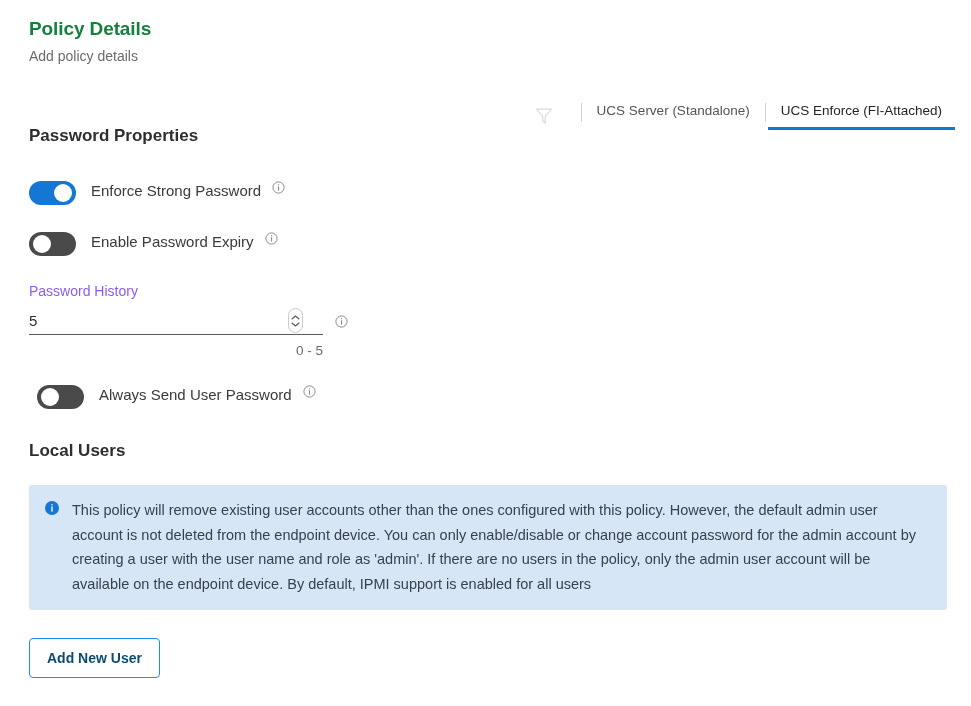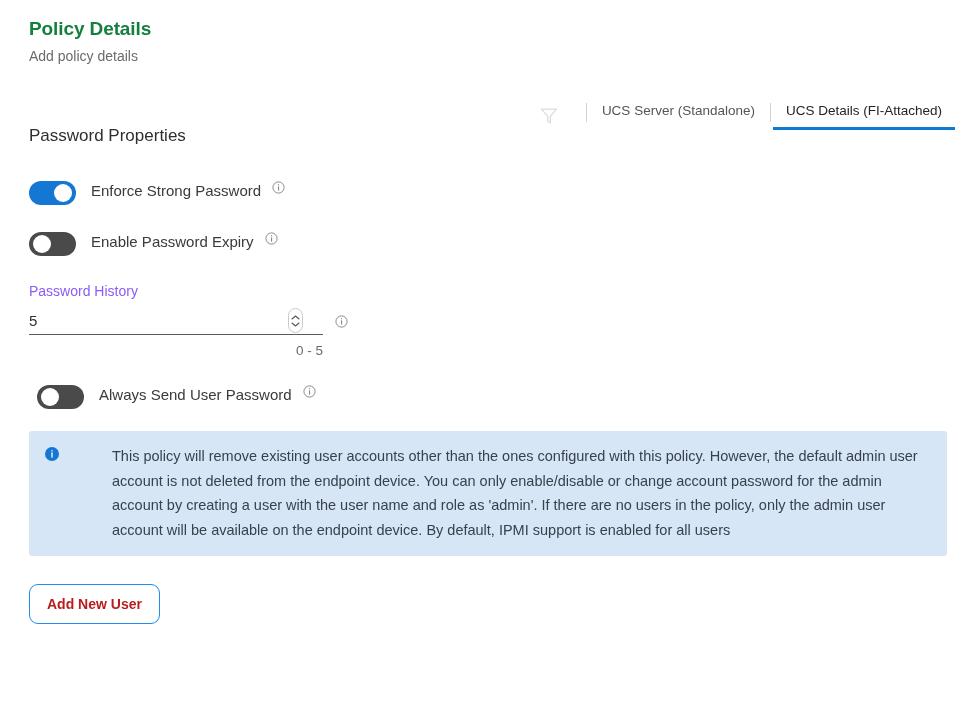--- a/index.html
+++ b/index.html
@@ -73,21 +73,21 @@
     margin: 0 2px 8px 2px;
     flex: 0 0 auto;
   }
 
   
   .content {
     padding: 0 29px;
   }
   .section-title {
     font-size: 17px;
-    font-weight: normal;
+    font-weight: bold;
     color: #2e2e2e;
     margin: 0;
     line-height: 24px;
   }
 
   
   .toggle-row {
     display: flex;
     align-items: flex-start;
   }
@@ -182,43 +182,42 @@
     line-height: 18px;
   }
 
   
   .info-banner {
     background: #d6e6f7;
     border-radius: 3px;
     display: flex;
     padding: 13px 16px 14px 16px;
     width: 918px;
-    gap: 40px;
   }
   .banner-icon {
     width: 14px;
     height: 14px;
     margin-top: 3px;
     margin-right: 13px;
     flex: 0 0 auto;
   }
   .banner-icon svg { display: block; }
   .banner-text {
     font-size: 14.5px;
     color: #37424d;
     line-height: 24.5px;
   }
 
   
   .btn-outline {
     display: inline-block;
     border: 1px solid #1f8cf0;
-    border-radius: 9px;
+    border-radius: 4px;
     background: #ffffff;
-    color: #b91c1c;
+    color: #0c4a6e;
     font-family: "Liberation Sans", sans-serif;
     font-size: 14px;
     font-weight: bold;
     padding: 10px 17px;
     cursor: pointer;
     line-height: 18px;
   }
 </style>
 </head>
 <body>
@@ -231,21 +230,21 @@
 <div class="platform-row">
   <span class="funnel-icon">
     <svg width="18" height="18" viewBox="0 0 18 18" aria-hidden="true">
       <path d="M1.5 2.2 L16.5 2.2 L10.3 9.4 L10.3 16 L7.7 13.9 L7.7 9.4 Z" fill="none" stroke="#dcdcdc" stroke-width="1.3" stroke-linejoin="round"></path>
     </svg>
   </span>
 
   <div class="tab-sep"></div>
   <div class="platform-tab">UCS Server (Standalone)</div>
   <div class="tab-sep"></div>
-  <div class="platform-tab active">UCS Details (FI-Attached)</div>
+  <div class="platform-tab active">UCS Enforce (FI-Attached)</div>
 </div>
 
 <div class="content">
 
   
   <div class="section-title" style="margin-top:58px;">Password Properties</div>
 
   <div class="toggle-row" style="margin-top:33px;">
     <div class="switch on">
       <div class="knob"></div>
@@ -308,20 +307,21 @@
     <span class="info-icon">
       <svg width="13" height="13" viewBox="0 0 13 13" aria-hidden="true">
         <circle cx="6.5" cy="6.5" r="5.6" fill="none" stroke="#8a8a8a" stroke-width="1"></circle>
         <rect x="6" y="3.2" width="1.1" height="1.1" fill="#8a8a8a"></rect>
         <rect x="6" y="5.3" width="1.1" height="4.3" fill="#8a8a8a"></rect>
       </svg>
     </span>
   </div>
 
   
+  <div class="section-title" style="margin-top:30px;">Local Users</div>
 
   <div class="info-banner" style="margin-top:22px;">
     <span class="banner-icon">
       <svg width="14" height="14" viewBox="0 0 14 14" aria-hidden="true">
         <circle cx="7" cy="7" r="7" fill="#1577d4"></circle>
         <rect x="6.35" y="3.1" width="1.3" height="1.3" fill="#ffffff"></rect>
         <rect x="6.35" y="5.4" width="1.3" height="5.2" fill="#ffffff"></rect>
       </svg>
     </span>
     <div class="banner-text">This policy will remove existing user accounts other than the ones configured with this policy. However, the default admin user account is not deleted from the endpoint device. You can only enable/disable or change account password for the admin account by creating a user with the user name and role as 'admin'. If there are no users in the policy, only the admin user account will be available on the endpoint device. By default, IPMI support is enabled for all users</div>

